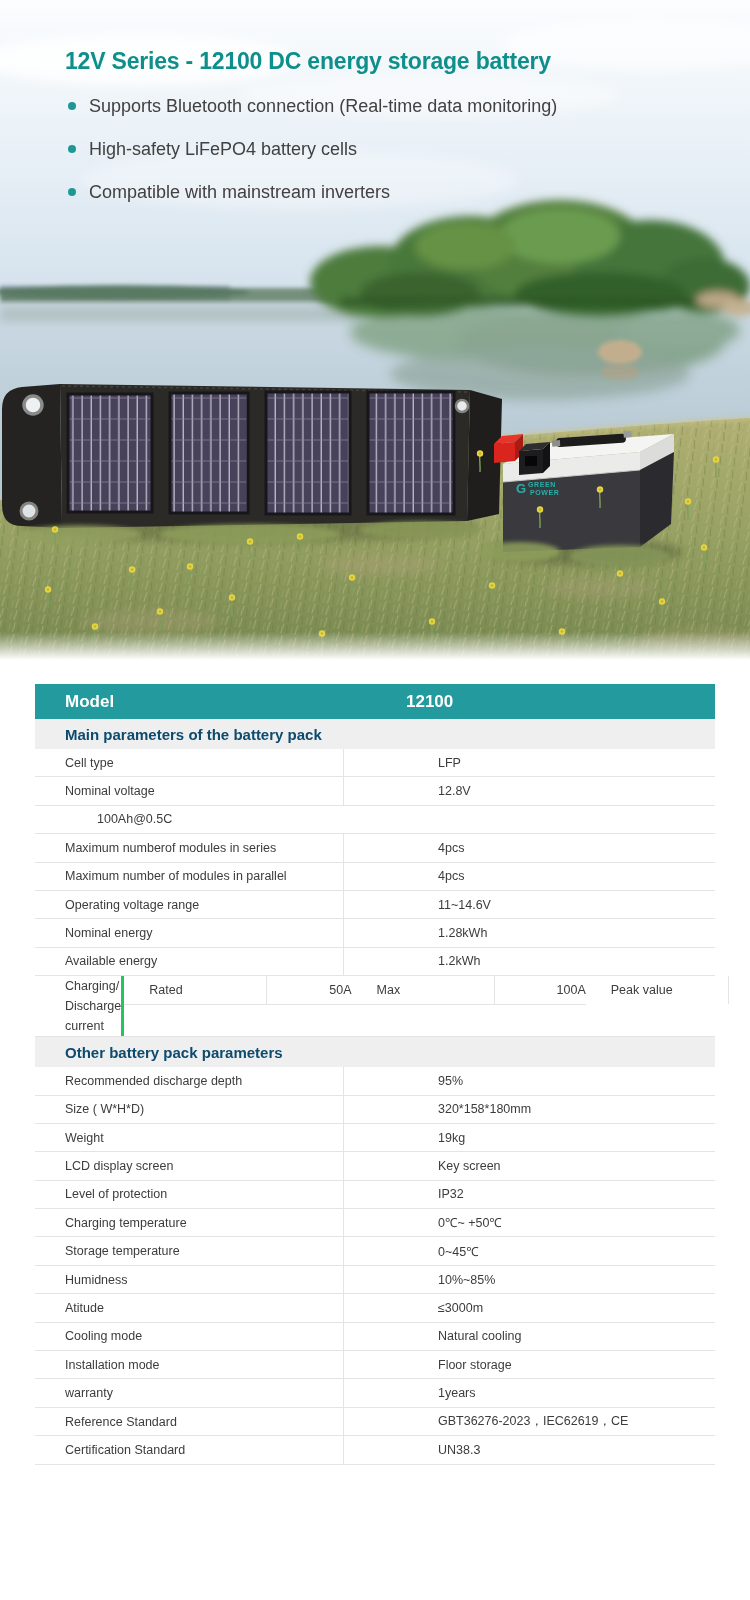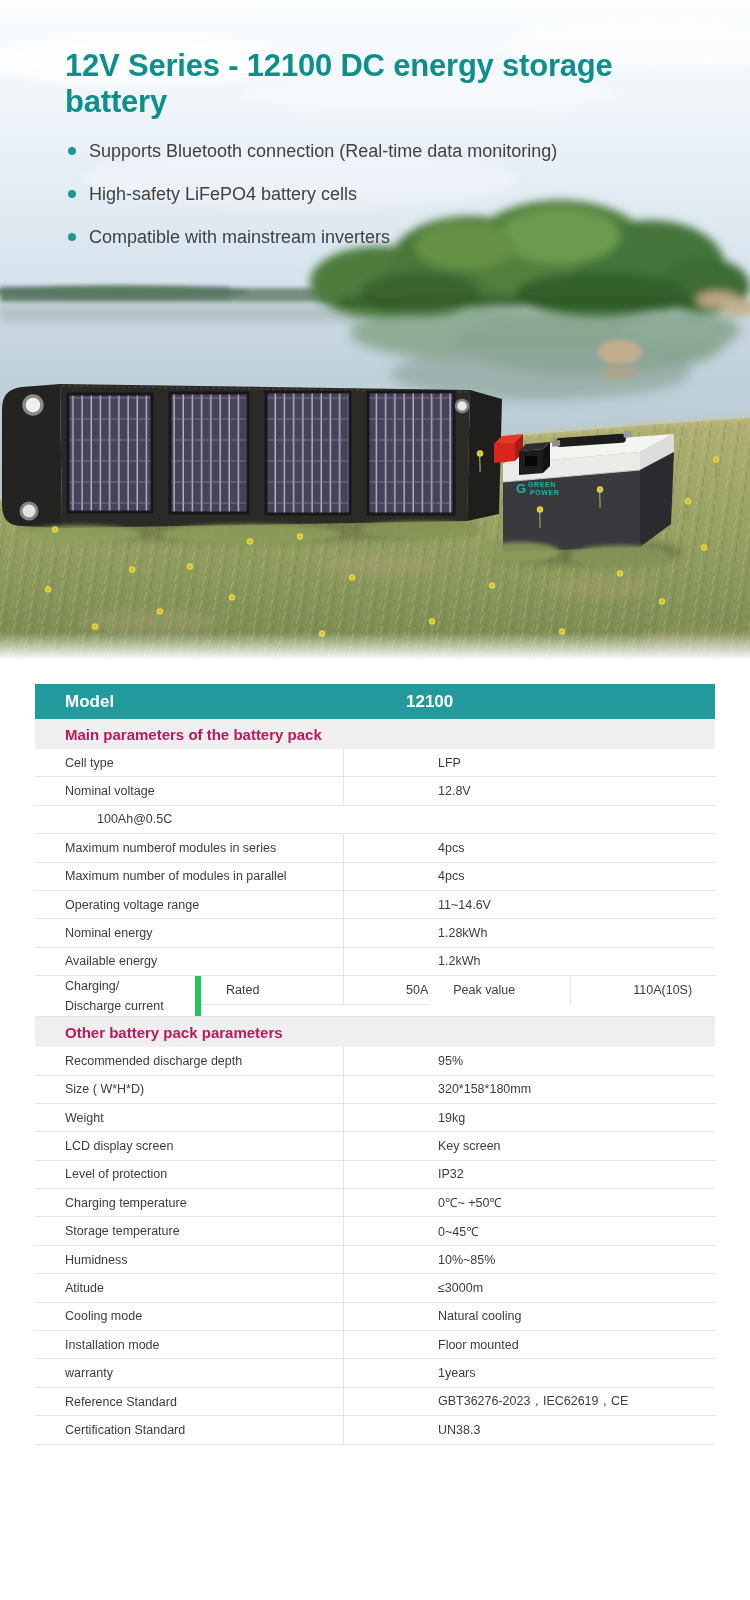--- a/index.html
+++ b/index.html
@@ -5,21 +5,21 @@
   html,body{margin:0;padding:0;}
   body{
     width:750px;height:1600px;background:#ffffff;overflow:hidden;
     font-family:"Liberation Sans", sans-serif;position:relative;
   }
   
   .hero{position:relative;width:750px;height:660px;overflow:hidden;}
   .hero svg{position:absolute;left:0;top:0;}
   .hero-text{position:absolute;left:65px;top:48px;width:620px;}
   .hero-title{
-    font-size:31px;font-weight:bold;color:#0E8F8B;letter-spacing:-0.2px;
+    font-size:23px;font-weight:bold;color:#0E8F8B;letter-spacing:-0.2px;
     margin:0 0 22px 0;
   }
   .hero-bullets{list-style:none;margin:0;padding:0;}
   .hero-bullets li{
     position:relative;padding-left:24px;margin-bottom:25px;
     font-size:18px;color:#414141;line-height:18px;
   }
   .bullet-dot{
     position:absolute;left:3px;top:5px;width:8px;height:8px;border-radius:50%;
     background:#1D9894;
@@ -27,31 +27,31 @@
   
   .spec-table{position:absolute;left:35px;top:684px;width:680px;color:#3C3C3C;}
   .model-bar{
     position:relative;height:35px;background:#239B9E;color:#ffffff;
     display:flex;align-items:center;
   }
   .model-label{padding-left:30px;font-size:17px;font-weight:bold;}
   .model-value{position:absolute;left:371px;font-size:17px;font-weight:bold;}
   .section-bar{
     height:30px;background:#EFEFEF;display:flex;align-items:center;
-    padding-left:30px;box-sizing:border-box;font-size:15px;font-weight:bold;color:#be185d;
+    padding-left:30px;box-sizing:border-box;font-size:15px;font-weight:bold;color:#0c4a6e;
   }
   .spec-row{display:flex;align-items:stretch;height:27.4px;border-bottom:1px solid #E4E4E4;font-size:12.5px;gap:32px;}
   .spec-label{
     width:309px;box-sizing:border-box;border-right:1px solid #E4E4E4;
     display:flex;align-items:center;padding-left:30px;
   }
   .spec-value{display:flex;align-items:center;padding-left:62px;}
   .group-row{display:flex;border-bottom:1px solid #E4E4E4;font-size:12.5px;}
   .group-label{
-    width:166px;box-sizing:border-box;border-right:6px solid #22c55e;
+    width:166px;box-sizing:border-box;border-right:3px solid #22c55e;
     display:flex;flex-direction:column;justify-content:center;padding-left:30px;line-height:1.6;
   }
   .group-right{flex:1;display:flex;flex-direction:row;}
   .group-subrow{display:flex;align-items:stretch;height:27.4px;border-bottom:1px solid #E4E4E4;}
   .group-subrow:last-child{border-bottom:none;}
   .sub-label{
     width:143px;box-sizing:border-box;border-right:1px solid #E4E4E4;
     display:flex;align-items:center;padding-left:25px;
   }
   .sub-value{display:flex;align-items:center;padding-left:62px;}
@@ -306,20 +306,24 @@
     <div class="group-label">
       <span>Charging/</span>
       <span>Discharge current</span>
     </div>
     <div class="group-right">
       <div class="group-subrow">
         <div class="sub-label">Rated</div>
         <div class="sub-value">50A</div>
       </div>
       <div class="group-subrow">
+        <div class="sub-label">Max</div>
+        <div class="sub-value">100A</div>
+      </div>
+      <div class="group-subrow">
         <div class="sub-label">Peak value</div>
         <div class="sub-value">110A(10S)</div>
       </div>
     </div>
   </div>
 
   <div class="section-bar">Other battery pack parameters</div>
 
   <div class="spec-row">
     <div class="spec-label">Recommended discharge depth</div>
@@ -356,21 +360,21 @@
   <div class="spec-row">
     <div class="spec-label">Atitude</div>
     <div class="spec-value">≤3000m</div>
   </div>
   <div class="spec-row">
     <div class="spec-label">Cooling mode</div>
     <div class="spec-value">Natural cooling</div>
   </div>
   <div class="spec-row">
     <div class="spec-label">Installation mode</div>
-    <div class="spec-value">Floor mounted</div>
+    <div class="spec-value">Floor storage</div>
   </div>
   <div class="spec-row">
     <div class="spec-label">warranty</div>
     <div class="spec-value">1years</div>
   </div>
   <div class="spec-row">
     <div class="spec-label">Reference Standard</div>
     <div class="spec-value">GBT36276-2023，IEC62619，CE</div>
   </div>
   <div class="spec-row">

